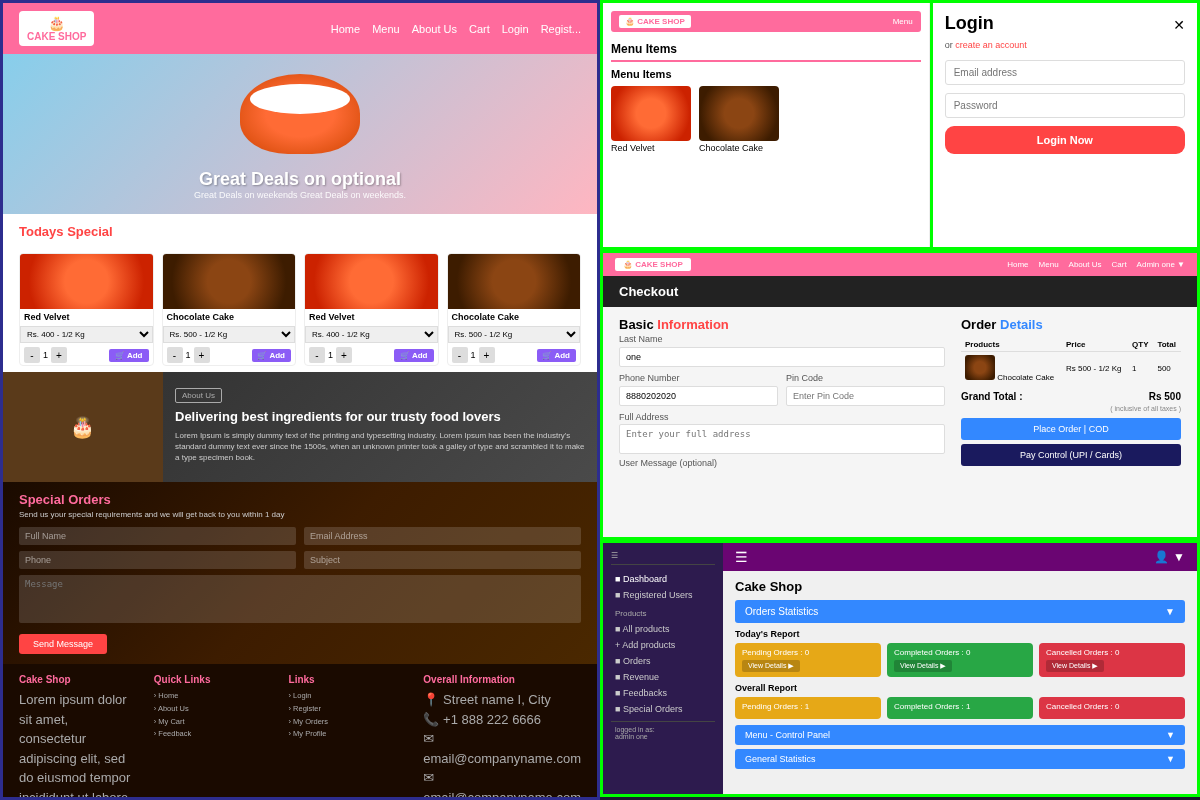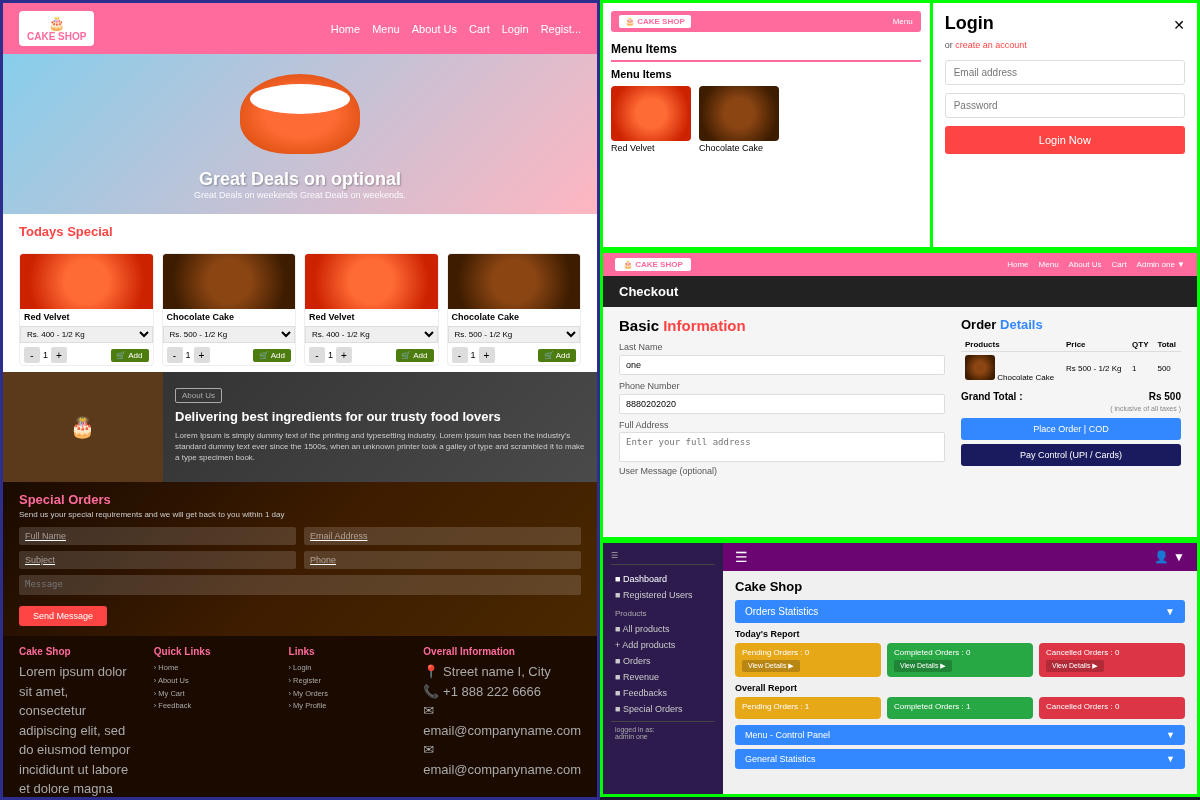--- a/index.html
+++ b/index.html
@@ -126,21 +126,21 @@
     .cake-select {
       width: 100%;
       font-size: 8px;
       padding: 2px;
       border: 1px solid #ddd;
       margin: 2px 0;
     }
     .cake-qty-row { display: flex; align-items: center; gap: 3px; padding: 2px 4px; }
     .qty-btn { width: 16px; height: 16px; background: #ddd; border: none; font-size: 10px; cursor: pointer; border-radius: 2px; }
     .qty-val { font-size: 9px; }
-    .add-btn { background: #4d7c0f; color: white; border: none; padding: 2px 6px; font-size: 8px; border-radius: 2px; cursor: pointer; margin-left: auto; }
+    .add-btn { background: #8b5cf6; color: white; border: none; padding: 2px 6px; font-size: 8px; border-radius: 2px; cursor: pointer; margin-left: auto; font-weight: bold; }
 
     .about-section {
       background: linear-gradient(135deg, #2d2d2d 0%, #4a4a4a 100%);
       display: flex;
       height: 110px;
       overflow: hidden;
       margin-top: 6px;
     }
     .about-img-area {
       width: 160px;
@@ -165,26 +165,25 @@
     .special-subtitle { font-size: 8px; color: #ccc; margin-bottom: 8px; }
     .form-row { display: flex; gap: 8px; margin-bottom: 6px; }
     .form-input {
       flex: 1;
       padding: 4px 6px;
       font-size: 9px;
       border: none;
       border-radius: 2px;
       background: rgba(255,255,255,0.15);
       color: white;
-      text-decoration: underline;
     }
     .form-input::placeholder { color: rgba(255,255,255,0.5); }
     .textarea-input {
       width: 100%;
-      height: 20px;
+      height: 48px;
       padding: 4px 6px;
       font-size: 9px;
       border: none;
       border-radius: 2px;
       background: rgba(255,255,255,0.15);
       color: white;
       resize: none;
       margin-bottom: 6px;
     }
     .send-btn { background: #ff4444; color: white; border: none; padding: 5px 14px; font-size: 9px; border-radius: 3px; cursor: pointer; }
@@ -251,23 +250,23 @@
       font-size: 10px;
       margin-bottom: 8px;
     }
     .login-btn {
       width: 100%;
       background: #ff4444;
       color: white;
       border: none;
       padding: 8px;
       font-size: 11px;
-      border-radius: 3px;
+      border-radius: 9px;
       cursor: pointer;
-      font-weight: normal;
+      font-weight: bold;
     }
 
     
     .checkout-nav {
       background: #ff6b9d;
       padding: 5px 12px;
       display: flex;
       justify-content: space-between;
       align-items: center;
     }
@@ -277,21 +276,21 @@
     .checkout-header {
       background: #222;
       padding: 8px 16px;
       color: white;
       font-size: 13px;
       font-weight: bold;
     }
     .checkout-body { display: flex; padding: 10px 16px; gap: 16px; }
     .checkout-left { flex: 1; }
     .checkout-right { width: 220px; }
-    .checkout-section-title { font-size: 15px; font-weight: bold; margin-bottom: 8px; }
+    .checkout-section-title { font-size: 13px; font-weight: bold; margin-bottom: 2px; }
     .checkout-section-title .highlight { color: #ff4444; }
     .checkout-field-row { display: flex; gap: 8px; margin-bottom: 6px; }
     .checkout-field { flex: 1; }
     .checkout-label { font-size: 9px; color: #555; margin-bottom: 2px; }
     .checkout-input {
       width: 100%;
       padding: 4px 6px;
       border: 1px solid #ddd;
       border-radius: 2px;
       font-size: 9px;
@@ -485,22 +484,22 @@
   <div class="special-orders">
     <div class="special-title">
       Special <span style="color:#ff6b9d">Orders</span>
     </div>
     <div class="special-subtitle">Send us your special requirements and we will get back to you within 1 day</div>
     <div class="form-row">
       <input class="form-input" placeholder="Full Name" style="">
       <input class="form-input" placeholder="Email Address" style="">
     </div>
     <div class="form-row">
+      <input class="form-input" placeholder="Phone" style="">
       <input class="form-input" placeholder="Subject" style="">
-      <input class="form-input" placeholder="Phone" style="">
     </div>
     <textarea class="textarea-input" placeholder="Message" style=""></textarea>
     <button class="send-btn">Send Message</button>
   </div>
 
   <div class="footer">
     <div class="footer-col">
       <div class="footer-heading">Cake Shop</div>
       <div class="footer-text">Lorem ipsum dolor sit amet, consectetur adipiscing elit, sed do eiusmod tempor incididunt ut labore et dolore magna aliqua. Ut enim ad minim veniam.</div>
     </div>
@@ -587,20 +586,24 @@
         <div class="checkout-field-row">
           <div class="checkout-field">
             <div class="checkout-label">Last Name</div>
             <input class="checkout-input" value="one" style="">
           </div>
         </div>
         <div class="checkout-field-row">
           <div class="checkout-field">
             <div class="checkout-label">Phone Number</div>
             <input class="checkout-input" value="8880202020" style="">
+          </div>
+          <div class="checkout-field">
+            <div class="checkout-label">Pin Code</div>
+            <input class="checkout-input" placeholder="Enter Pin Code" style="">
           </div>
         </div>
         <div class="checkout-field">
           <div class="checkout-label">Full Address</div>
           <textarea class="checkout-textarea" placeholder="Enter your full address" style=""></textarea>
         </div>
         <div class="checkout-label">User Message (optional)</div>
       </div>
       <div class="checkout-right">
         <div class="order-section-title">

